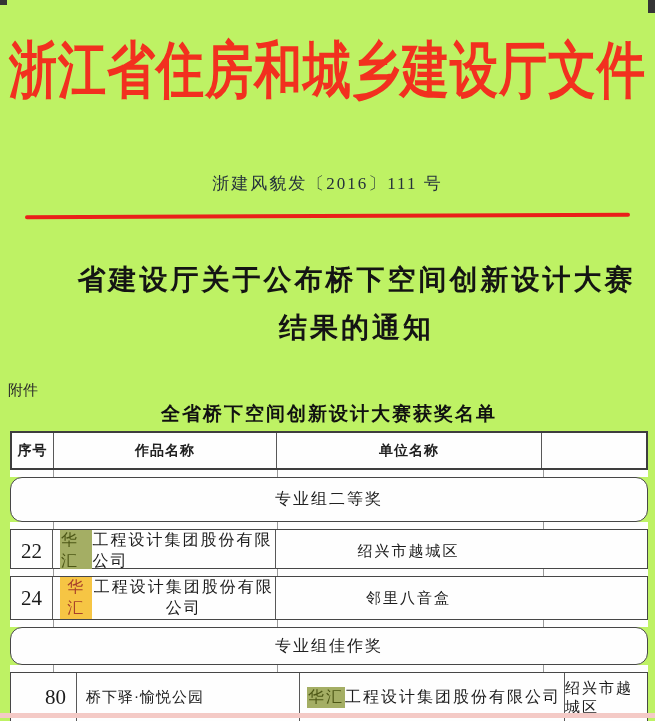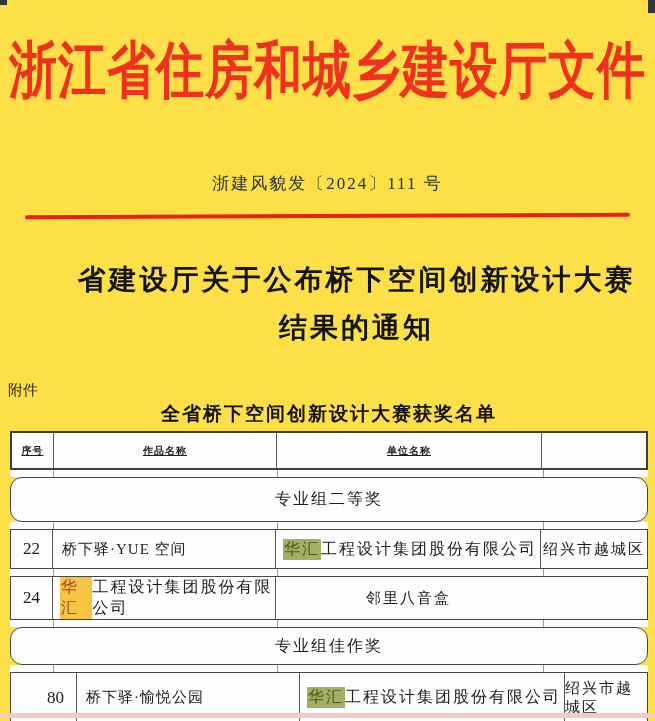--- a/index.html
+++ b/index.html
@@ -1,16 +1,16 @@
 <!DOCTYPE html>
 <html><head>
 <meta charset="utf-8">
 <style>
   html,body{margin:0;padding:0;background:#ffffff;}
-  .page{position:relative;width:655px;height:721px;background:#fde047;overflow:hidden;
+  .page{position:relative;width:655px;height:721px;background:#bef264;overflow:hidden;
         font-family:"Liberation Serif","DejaVu Serif",serif;color:#1b1b1b;}
 
   
   .corner-mark{position:absolute;background:#353535;}
   .mark-tl{left:0;top:0;width:7px;height:5px;}
   .mark-tr{right:0;top:0;width:7px;height:13px;}
   .bottom-stripe{position:absolute;left:0;top:713px;width:655px;height:5px;background:#f4cac6;}
 
   
   .banner{position:absolute;left:0;top:30px;width:655px;text-align:center;
@@ -39,30 +39,30 @@
 
   
   .doc-table{position:absolute;left:10px;top:431px;width:638px;box-sizing:border-box;}
   .t-block{box-sizing:border-box;border:1.5px solid #474747;background:#fefefe;}
   .t-grid{display:grid;grid-template-columns:42px 223px 265px 1fr;}
   .cell{display:flex;align-items:center;box-sizing:border-box;}
   .cell.bdr{border-right:1px solid #585858;}
   .t-header{height:39px;border-width:2px;border-color:#3e3e3e;}
   .t-header .cell{justify-content:center;
       font-family:"Liberation Sans","DejaVu Sans",sans-serif;
-      font-size:10px;font-weight:bold;color:#1f1f1f;letter-spacing:1px;text-decoration:underline;}
+      font-size:14px;font-weight:bold;color:#1f1f1f;letter-spacing:1px;}
   .t-section{display:flex;align-items:center;justify-content:center;
       font-family:"Liberation Sans","DejaVu Sans",sans-serif;
       font-size:16px;color:#222;letter-spacing:2px;border-radius:12px;}
   .sec-1{height:45px;}
   .sec-2{height:38px;}
   .row-a{height:40px;}
-  .row-b{height:44px;}
+  .row-b{height:44px;text-align:center;}
   .row-c{height:51px;padding-left:24px;}
-  .c-no{justify-content:center;font-size:17px;}
+  .c-no{justify-content:center;font-size:21px;}
   .c-work{padding-left:9px;font-size:15px;letter-spacing:1px;}
   .c-company{padding-left:7px;font-size:16px;letter-spacing:2px;}
   .c-loc{justify-content:center;font-size:15px;letter-spacing:2px;}
 
   .hl{padding:0 1px;}
   .hl[data-hl="green"]{background:#a4ae64;color:#4d5716;}
   .hl[data-hl="yellow"]{background:#f6c544;color:#a8402a;}
 
   
   .gap{position:relative;height:7px;background:#fefefe;}
@@ -72,21 +72,21 @@
 </head>
 <body>
 
 <div class="page">
 
   <span class="corner-mark mark-tl"></span>
   <span class="corner-mark mark-tr"></span>
 
   <div class="banner">浙江省住房和城乡建设厅文件</div>
 
-  <div class="doc-number">浙建风貌发〔2024〕111 号</div>
+  <div class="doc-number">浙建风貌发〔2016〕111 号</div>
 
   <div class="red-rule"></div>
 
   <div class="notice-title">
     <div>省建设厅关于公布桥下空间创新设计大赛</div>
     <div>结果的通知</div>
   </div>
 
   <div class="attachment">附件</div>
 
@@ -111,21 +111,20 @@
     </div>
 
     <div class="gap">
         <i class="stub s1"></i>
         <i class="stub s2"></i>
         <i class="stub s3"></i>
       </div>
 
     <div class="t-block t-grid row-a">
       <div class="cell bdr c-no">22</div>
-      <div class="cell bdr c-work">桥下驿·YUE 空间</div>
       <div class="cell bdr c-company">
           <span class="hl" data-hl="green">华汇</span>
           <span>工程设计集团股份有限公司</span>
         </div>
       <div class="cell c-loc">绍兴市越城区</div>
     </div>
 
     <div class="gap">
         <i class="stub s1"></i>
         <i class="stub s2"></i>

